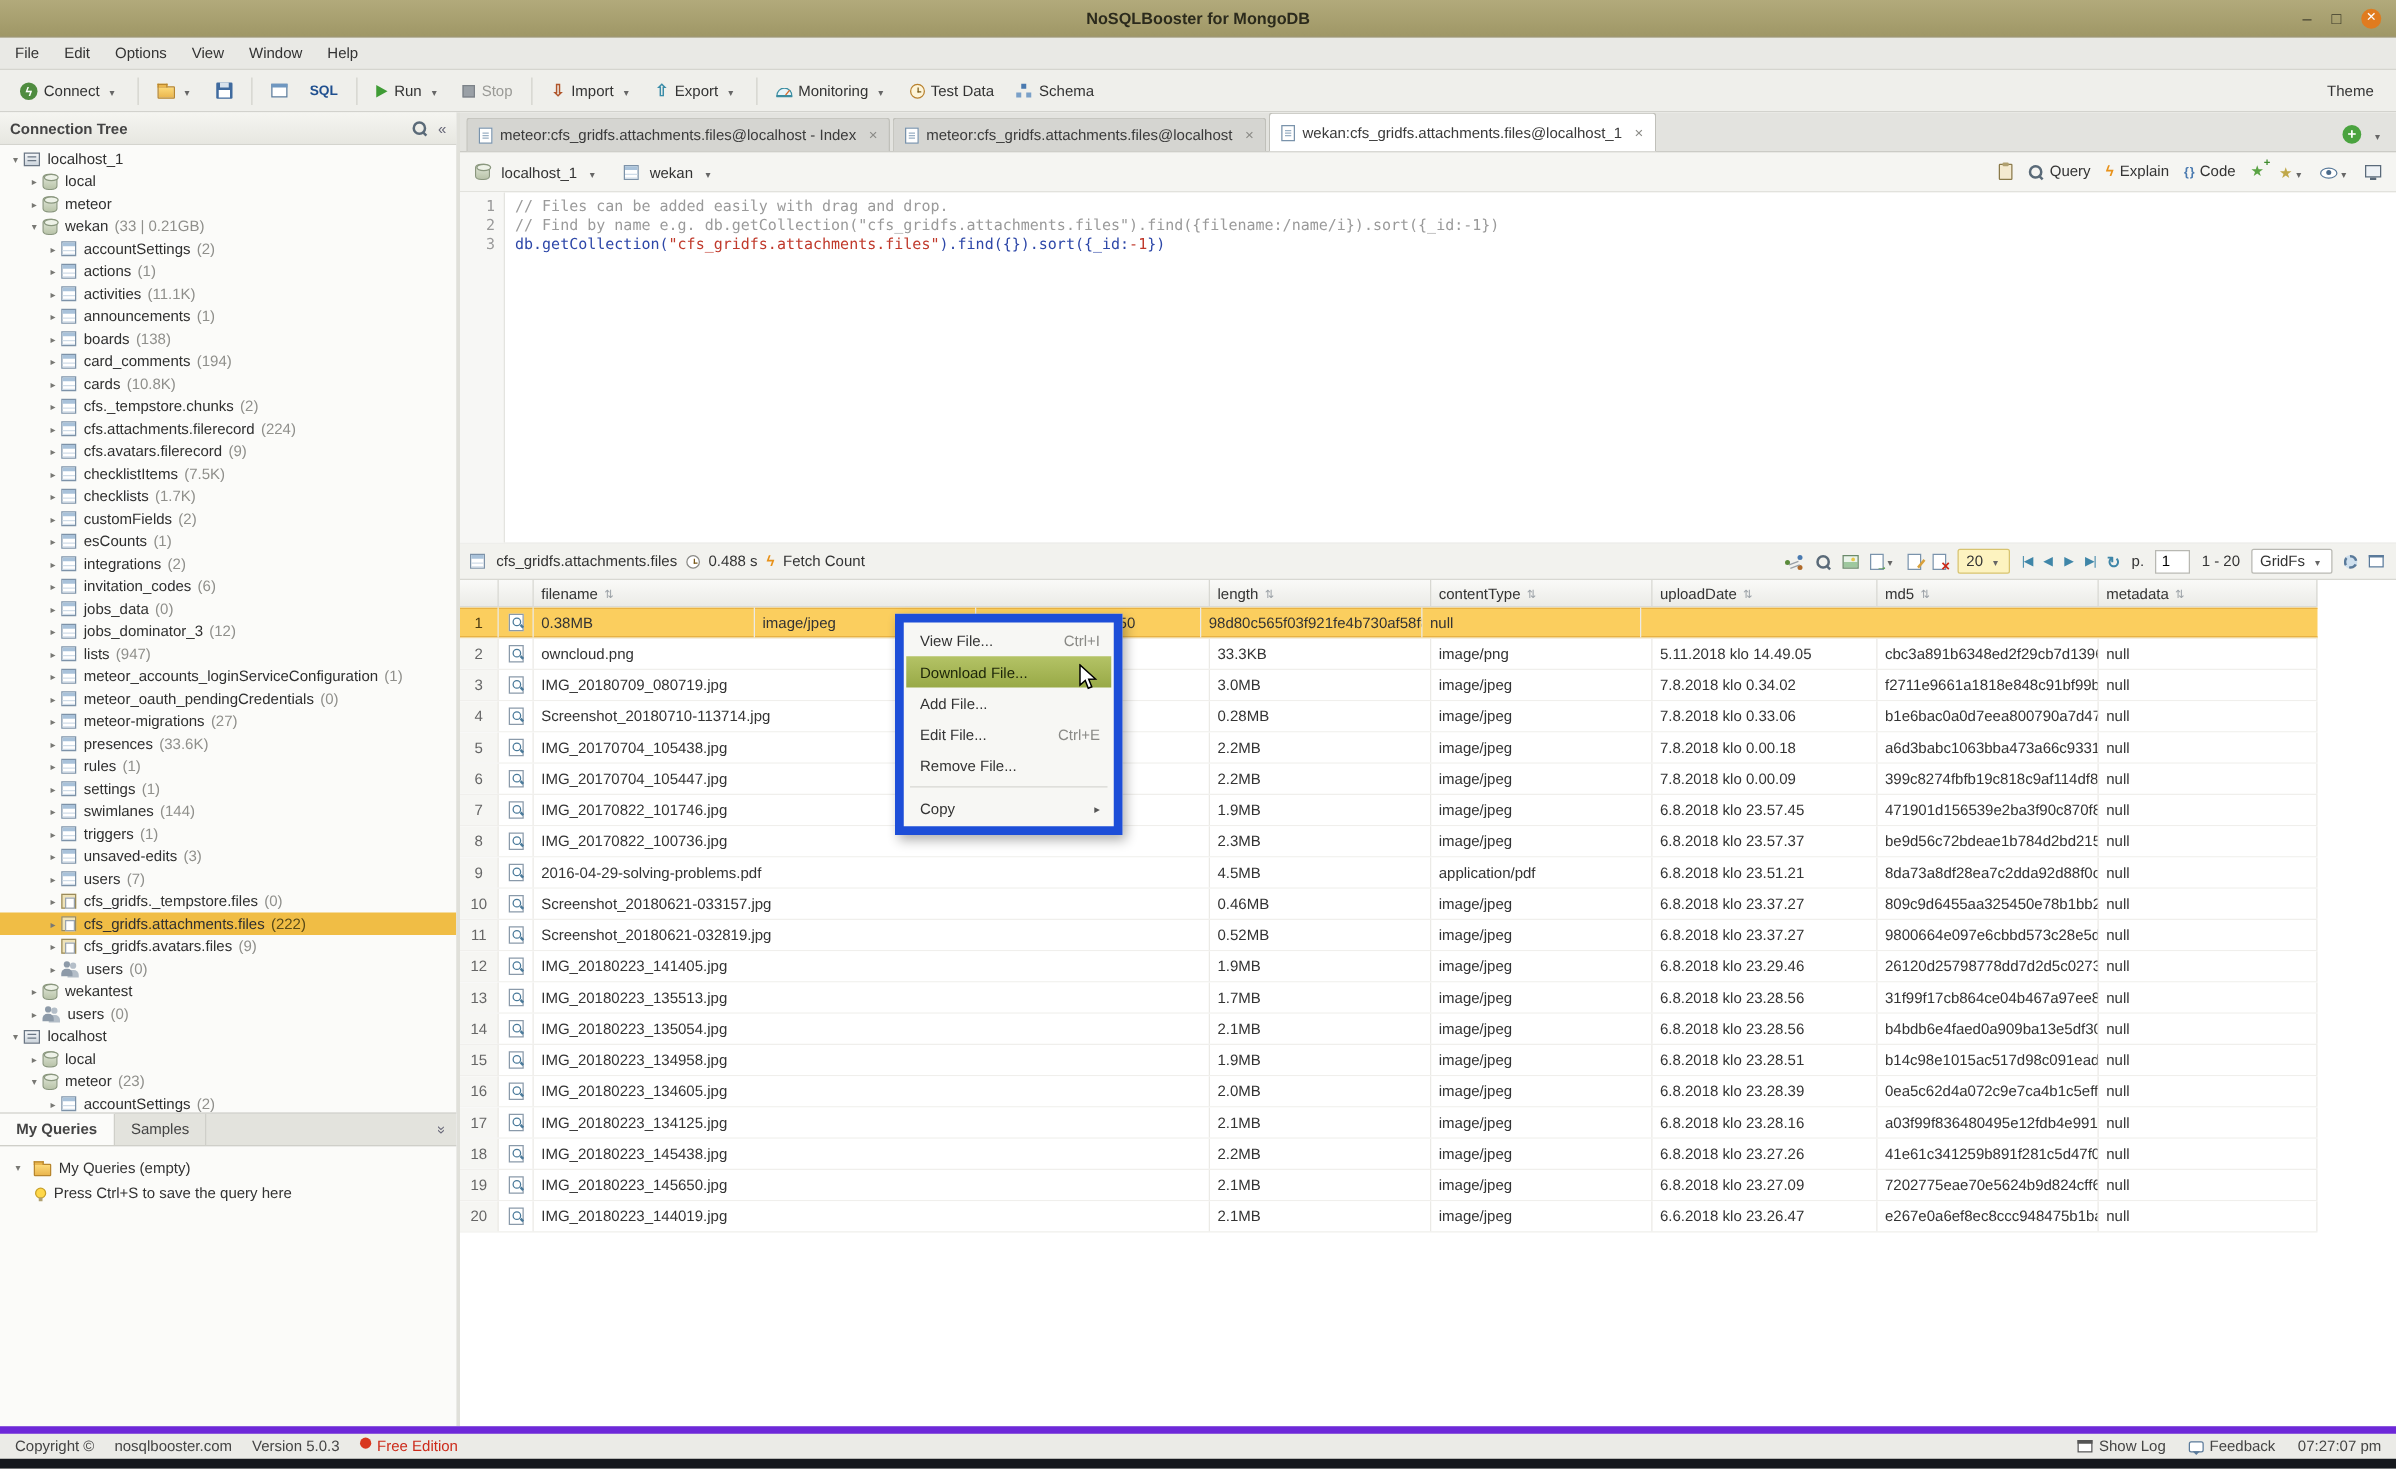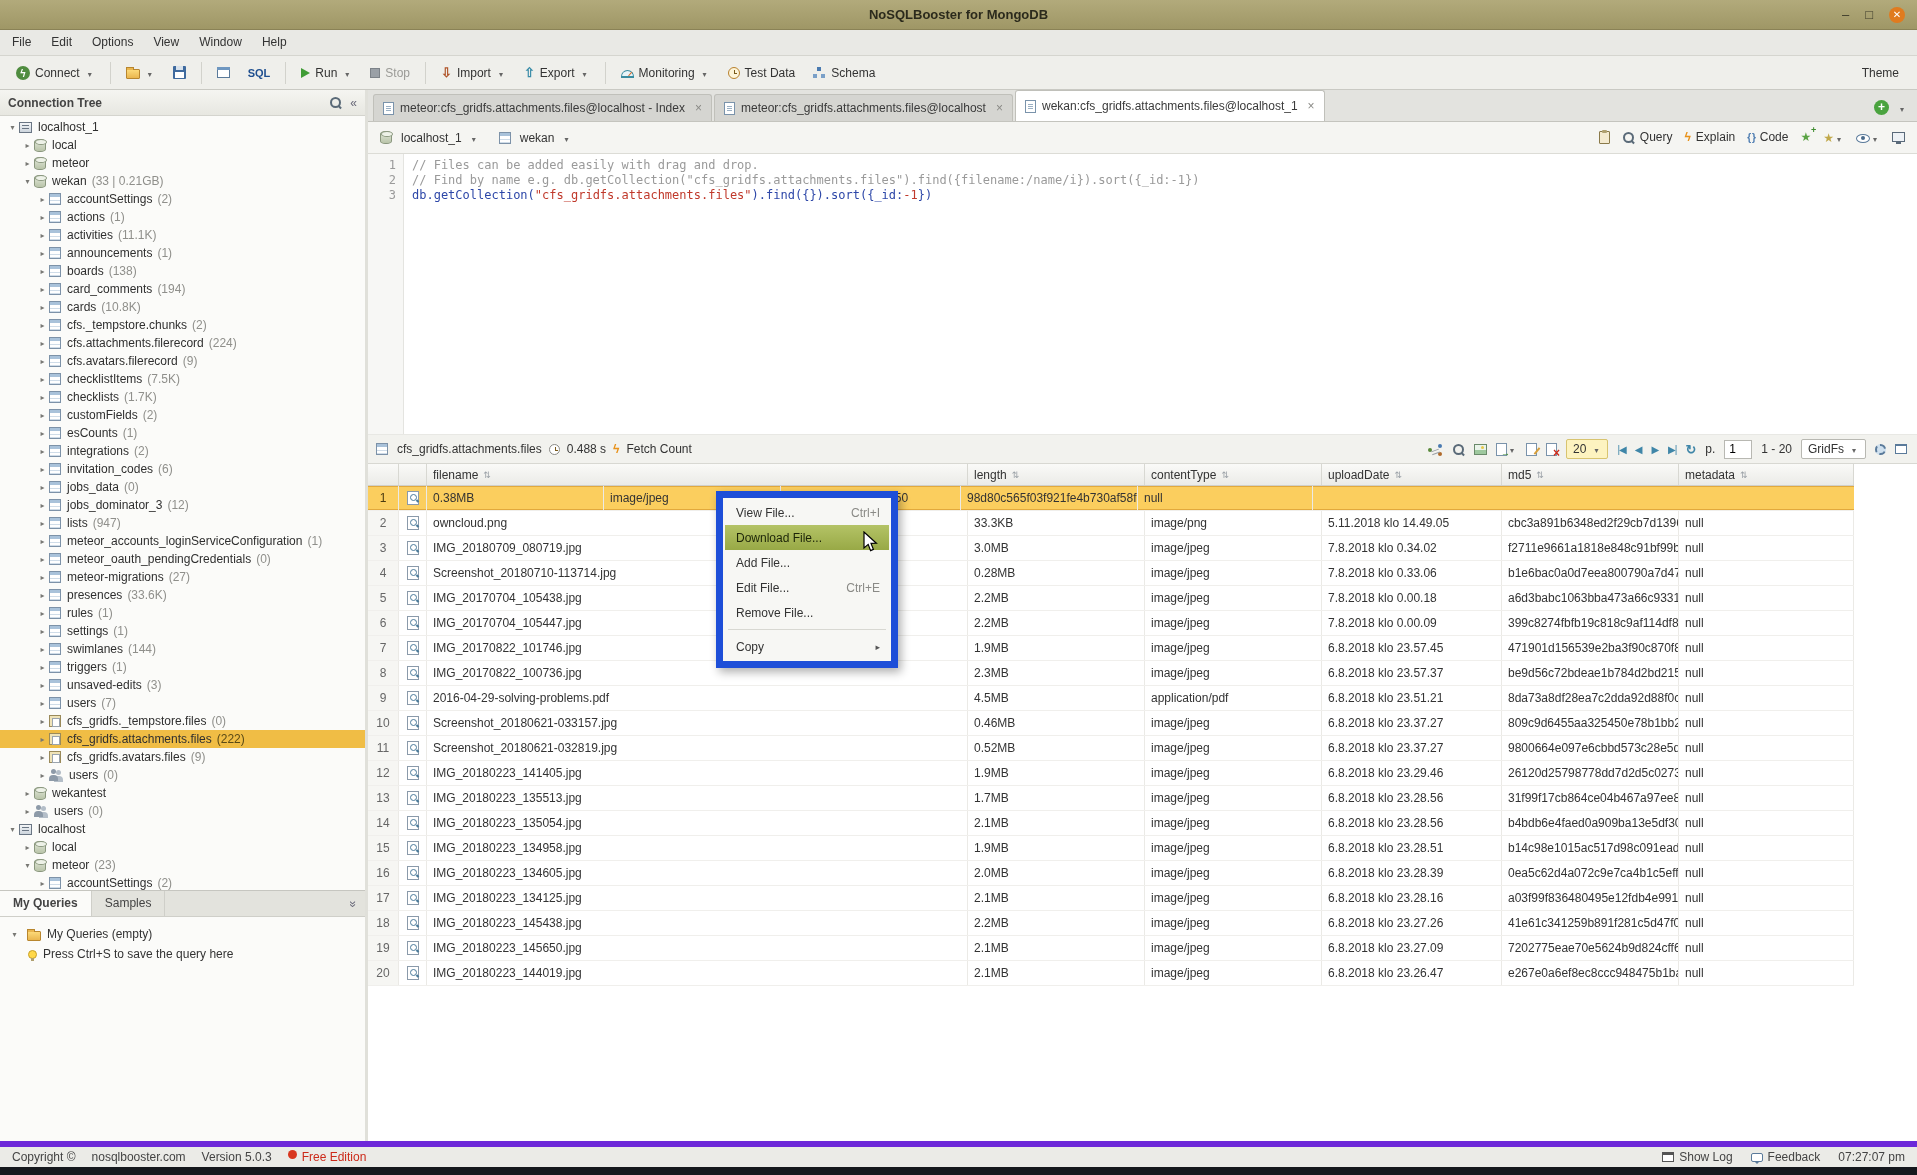--- a/index.html
+++ b/index.html
@@ -940,21 +940,21 @@
             <div class="g-cell c-meta">null</div>
           </div>
           <div class="g-row">
             <div class="g-cell c-num num">20</div>
             <div class="g-cell c-ic">
               <span class="ic ic-filemag"></span>
             </div>
             <div class="g-cell c-filename">IMG_20180223_144019.jpg</div>
             <div class="g-cell c-length">2.1MB</div>
             <div class="g-cell c-ctype">image/jpeg</div>
-            <div class="g-cell c-date">6.8.2018 klo 23.26.47</div>
+            <div class="g-cell c-date">6.6.2018 klo 23.26.47</div>
             <div class="g-cell c-md5">e267e0a6ef8ec8ccc948475b1ba</div>
             <div class="g-cell c-meta">null</div>
           </div>
         </div>
 
     </div>
   </div>
 
   <div class="statusbar">
     <span>Copyright ©</span>

